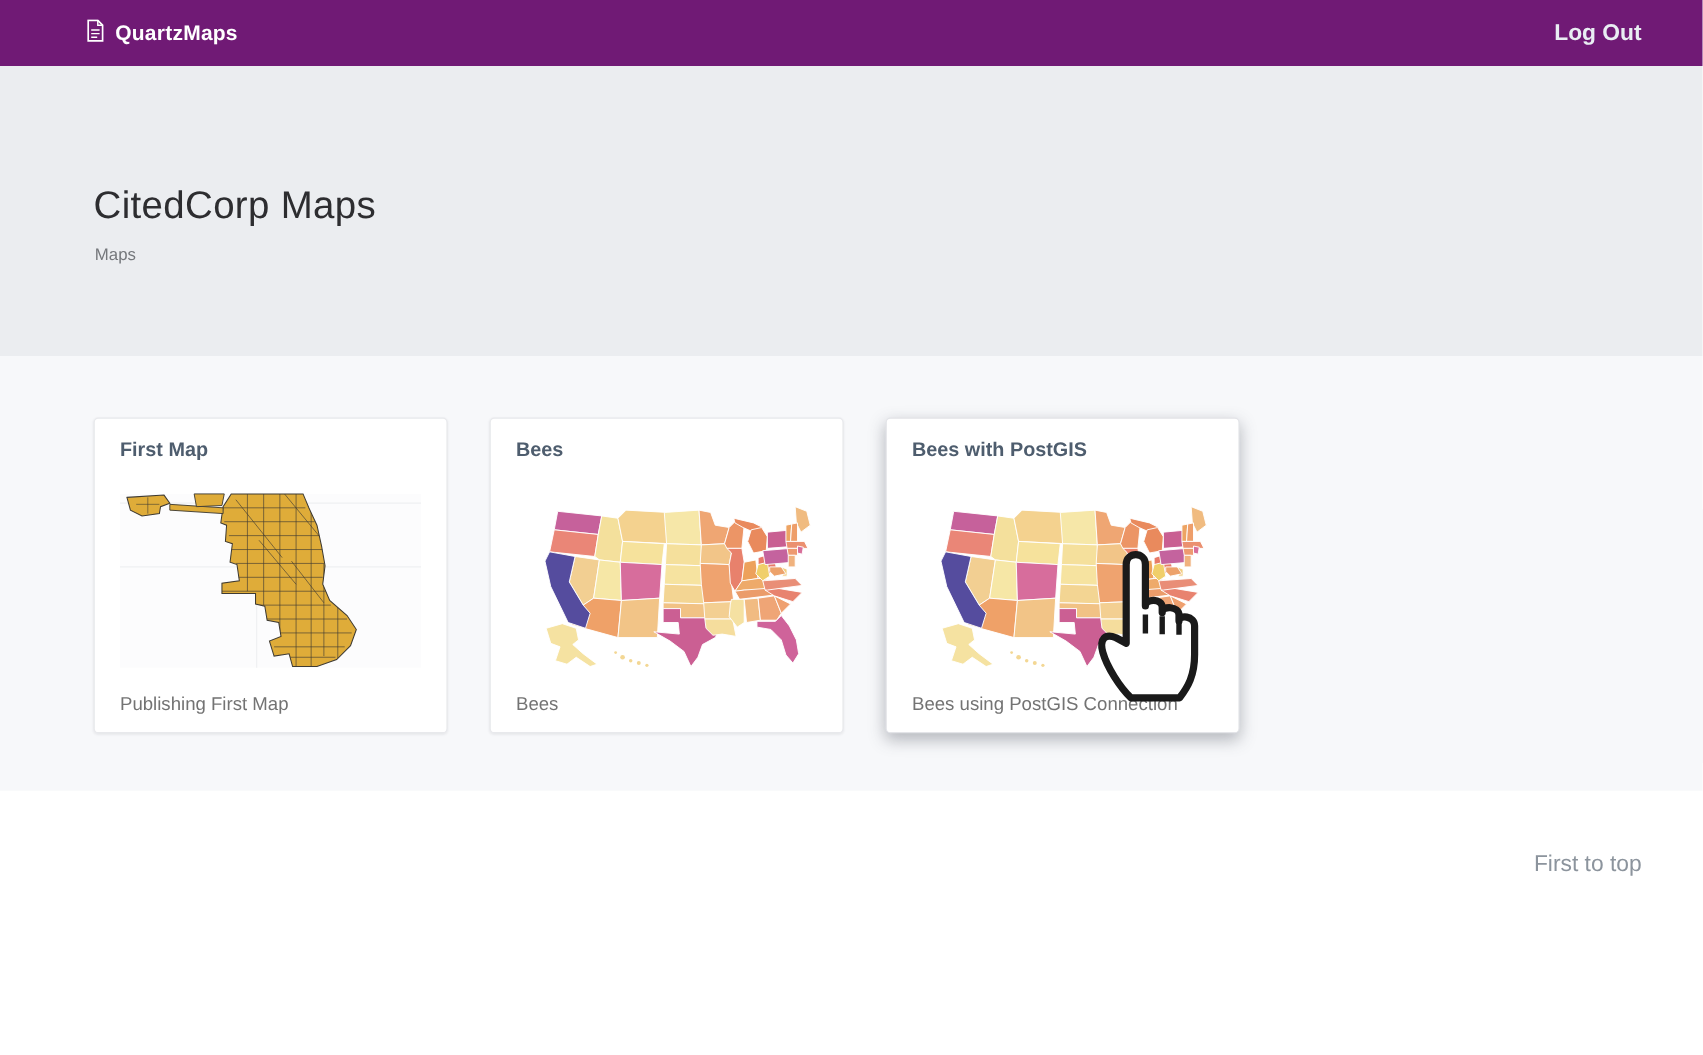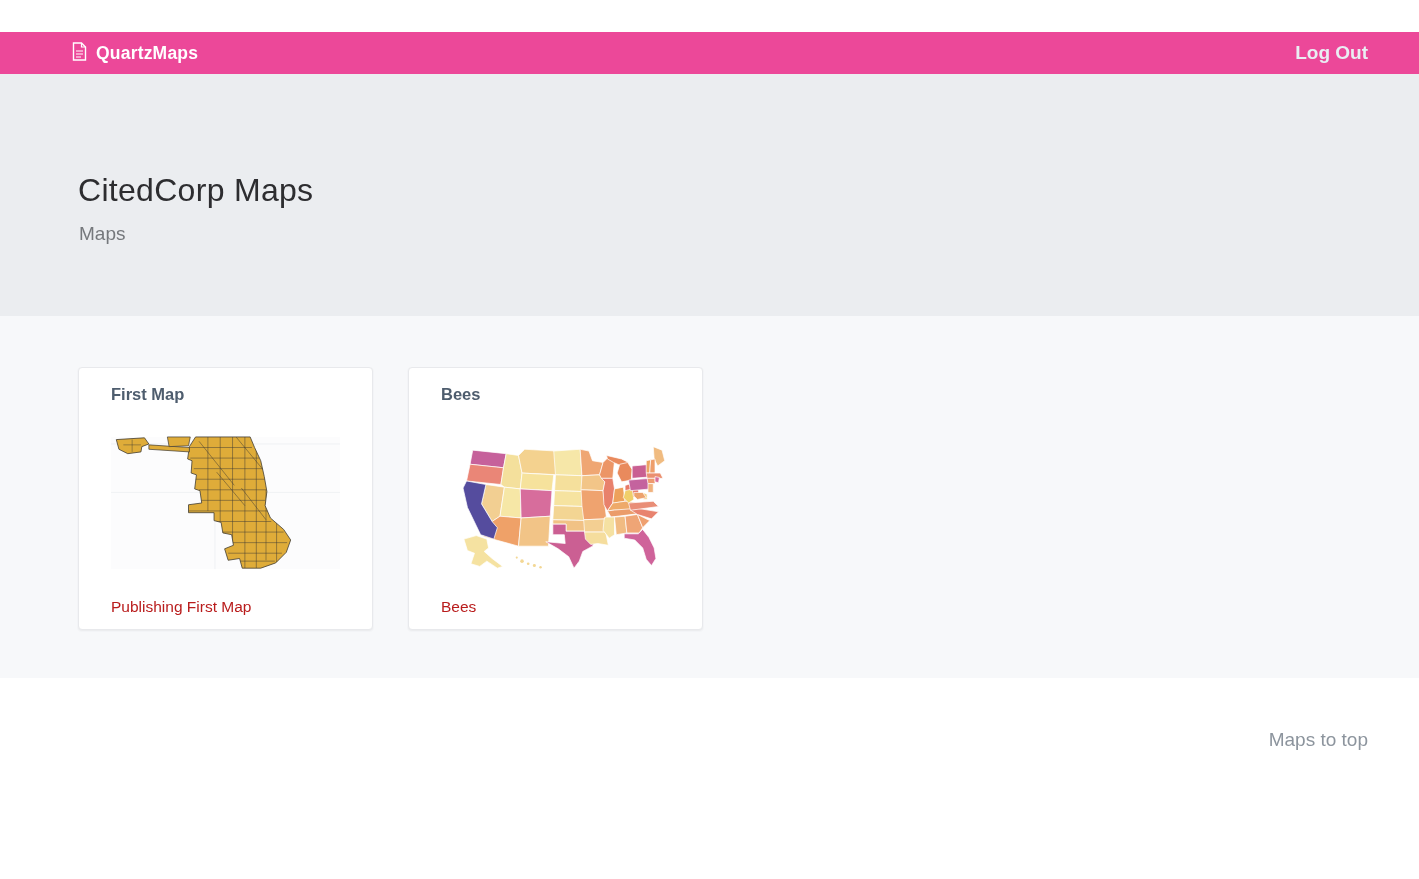--- a/index.html
+++ b/index.html
@@ -5,47 +5,46 @@
   * { box-sizing: border-box; }
   html,body { margin:0; padding:0; }
   body {
     font-family: "Liberation Sans", sans-serif;
     background:#ffffff;
   }
   .page { width:1419px; height:879px; position:relative; overflow:hidden; background:#ffffff; }
 
   
   .topnav {
-    height:42px; background:#ec4899;
+    height:55px; background:#701a75;
     display:flex; align-items:center;
     padding:0 51px 0 72px;
-    margin-top:32px;
   }
   .brand { display:flex; align-items:center; gap:9px; cursor:pointer; }
   .brand-label { color:#ffffff; font-weight:bold; font-size:17.5px; letter-spacing:.2px; }
   .logout { margin-left:auto; color:#e9eef3; font-size:19px; cursor:pointer;font-weight:bold; }
 
   
   .hero { height:242px; background:#ebedf0; padding:98px 0 0 78px; }
   .hero-title { margin:0; font-size:32px; font-weight:300; color:#2d2d30; letter-spacing:.3px; }
-  .hero-subtitle { margin:14px 0 0 1px; font-size:19px; color:#75787c; }
+  .hero-subtitle { margin:14px 0 0 1px; font-size:14px; color:#75787c; }
 
   
   .cards-section { height:362px; background:#f7f8fa; padding:51px 0 0 78px; display:flex; gap:35px; }
   .card {
     width:295px; height:263px; background:#ffffff;
     border:1px solid #e8e9ec; border-radius:4px;
-    padding:16px 32px; box-shadow:0 1px 2px rgba(40,45,60,.07);
+    padding:16px 21px; box-shadow:0 1px 2px rgba(40,45,60,.07);
     cursor:pointer;
   }
   .card.elevated { box-shadow:0 5px 13px rgba(70,76,90,.38); border-color:#e3e4e8; }
   .card-title { margin:1px 0 0; font-size:16.5px; font-weight:bold; color:#4e5d6e; }
   .thumb { margin-top:24px; height:150px; position:relative; }
   .thumb svg { display:block; width:100%; height:150px; }
-  .card-caption { margin-top:20px; font-size:15.5px; color:#b91c1c; }
+  .card-caption { margin-top:20px; font-size:15.5px; color:#737373; }
 
   
   .footer { height:220px; background:#ffffff; padding:51px 51px 0 0; text-align:right; }
   .backtotop { font-size:19px; color:#8c949d; cursor:pointer; text-decoration:none; }
 
   .cursor-overlay { position:absolute; left:72px; top:30px; width:27px; height:34px; pointer-events:none; }
 </style>
 </head>
 <body>
 
@@ -165,20 +164,33 @@
     <div class="card">
       <h3 class="card-title">Bees</h3>
       <div class="thumb">
         <svg viewBox="0 0 260 150">
             <use href="#usmap"></use>
           </svg>
       </div>
       <div class="card-caption">Bees</div>
     </div>
 
+    <div class="card elevated">
+      <h3 class="card-title">Bees with PostGIS</h3>
+      <div class="thumb">
+        <svg viewBox="0 0 260 150">
+            <use href="#usmap"></use>
+          </svg>
+        <svg class="cursor-overlay" viewBox="0 0 24 30">
+          <path d="M9,28.5 C7.2,26.8 5,23.4 4.3,20.9 C3.7,18.7 4.7,17.7 6.5,18.5 L8.2,19.4 L8.2,6.3 C8.2,4.1 11.4,4.1 11.4,6.3 L11.4,13.2 C11.4,11.9 14.2,11.9 14.2,13.4 L14.2,14.3 C14.2,13.1 17,13.2 17,14.7 L17,15.7 C17,14.6 19.6,14.8 19.6,16.5 L19.6,21.3 C19.6,24.8 18.5,26.7 17.1,28.5 Z" fill="#ffffff" stroke="#1a1a1a" stroke-width="1.2" stroke-linejoin="round"></path>
+          <path d="M11.4,14.6 V17.8 M14.2,14.9 V17.9 M17,15.7 V18" stroke="#1a1a1a" stroke-width="0.9" fill="none"></path>
+        </svg>
+      </div>
+      <div class="card-caption">Bees using PostGIS Connection</div>
+    </div>
 
   </section>
 
   <footer class="footer">
-    <a class="backtotop">Maps to top</a>
+    <a class="backtotop">First to top</a>
   </footer>
 
 </div>
 
 </body></html>

